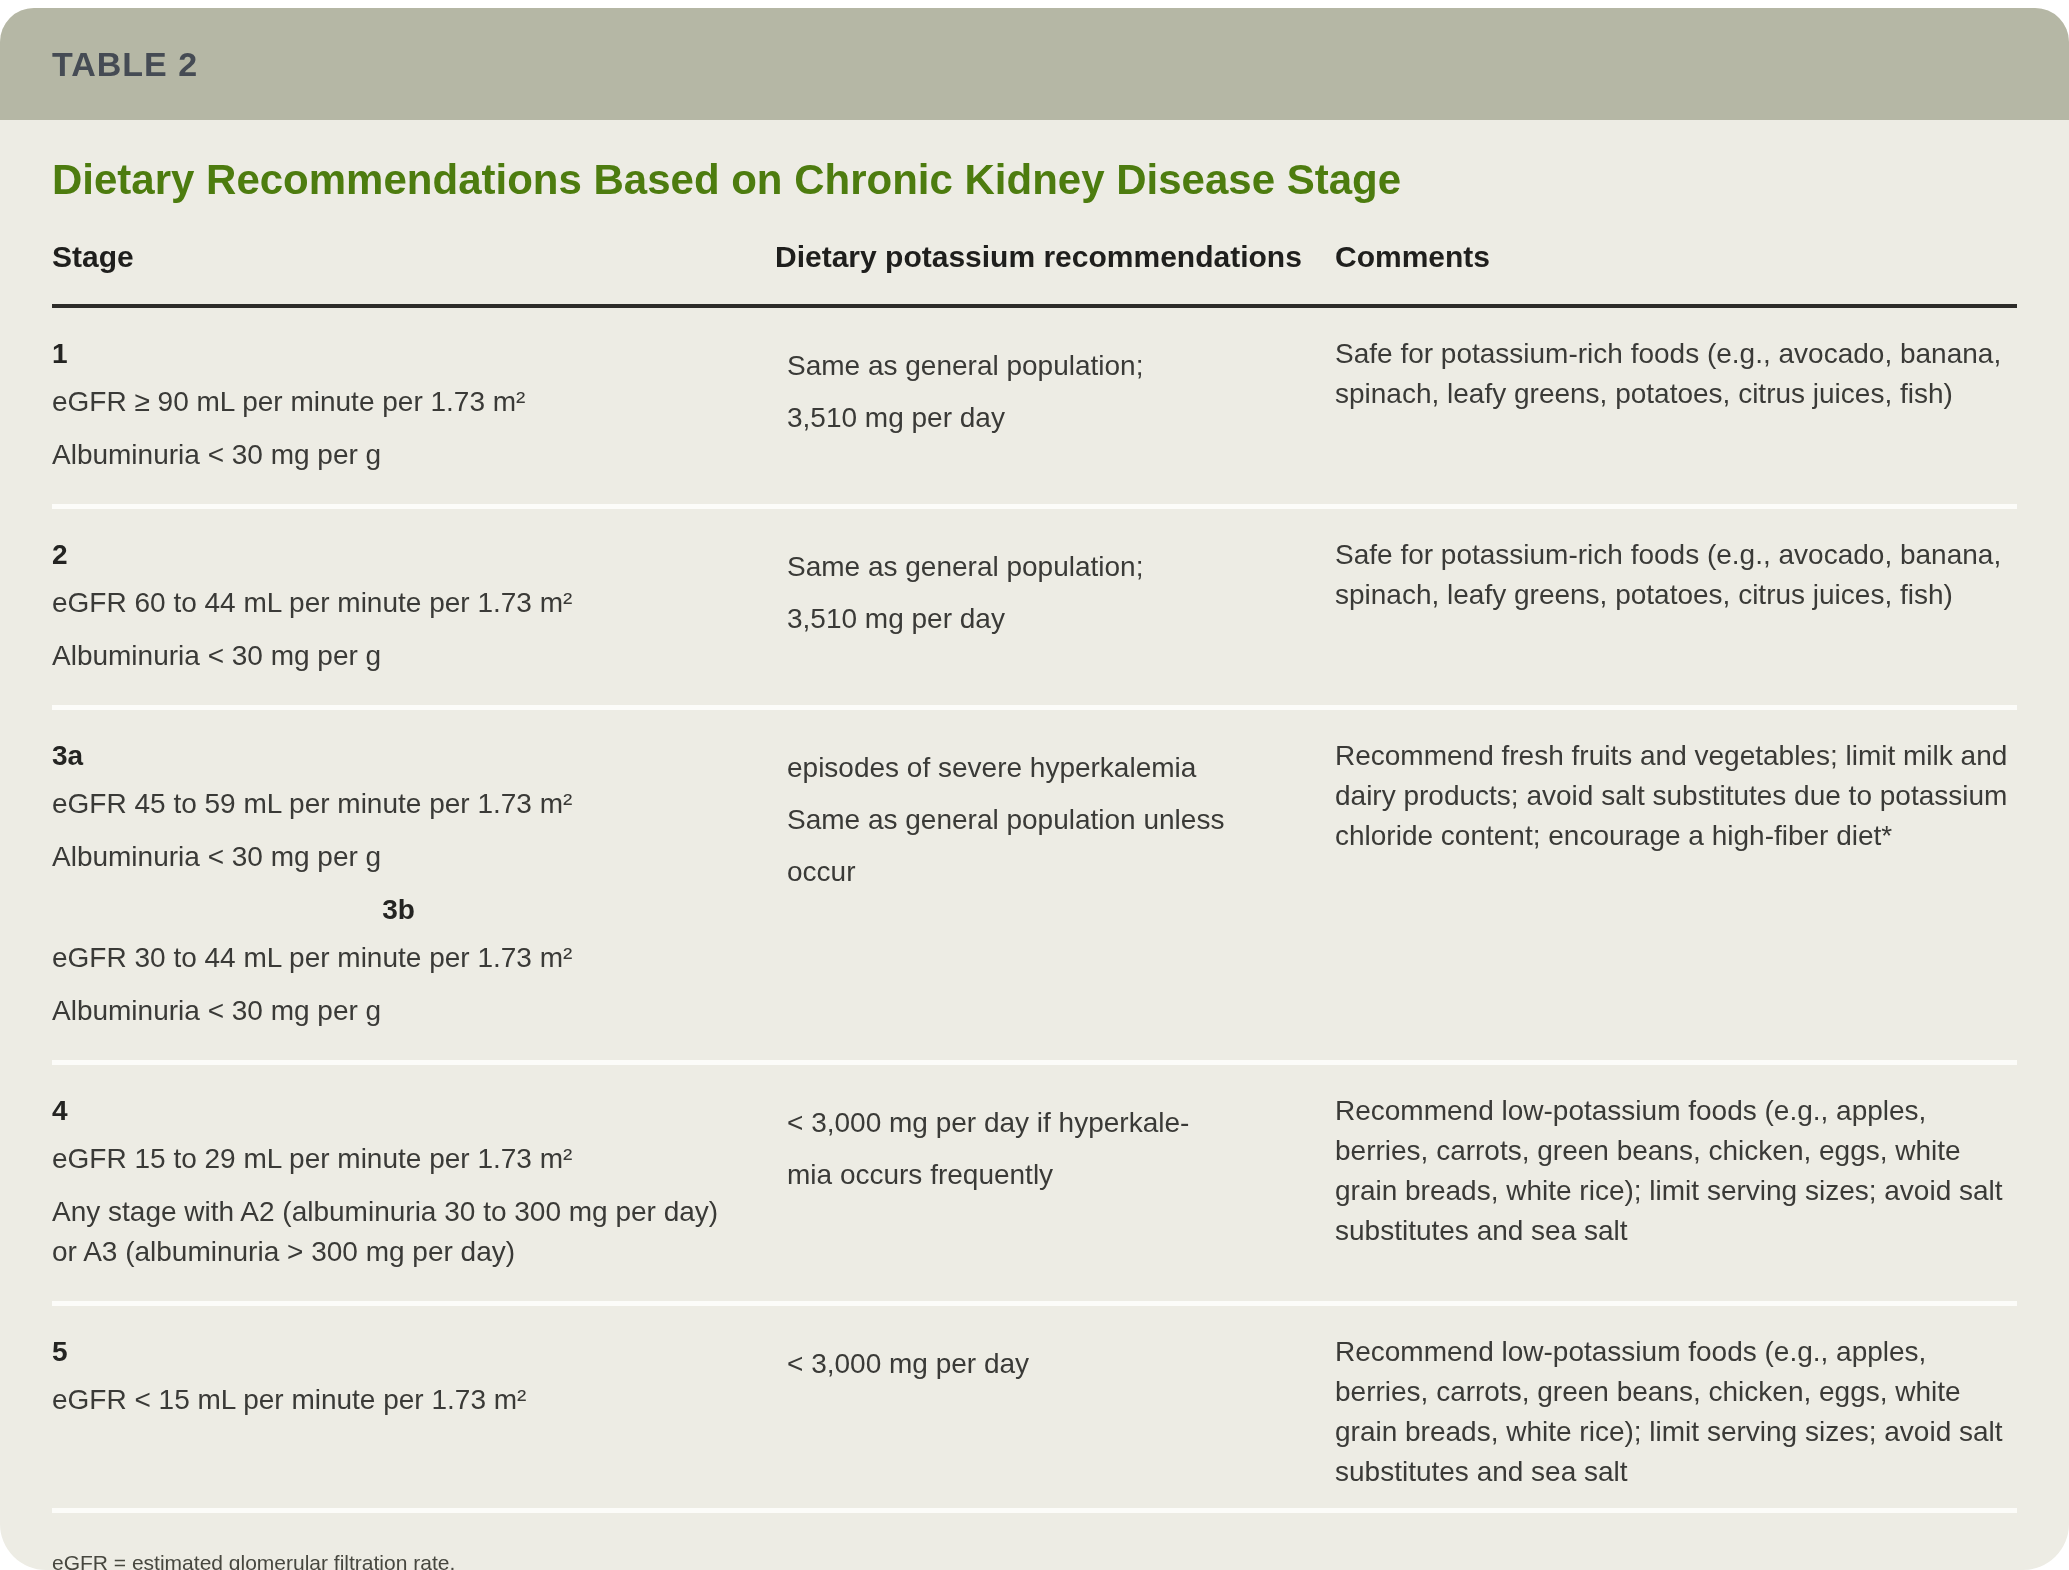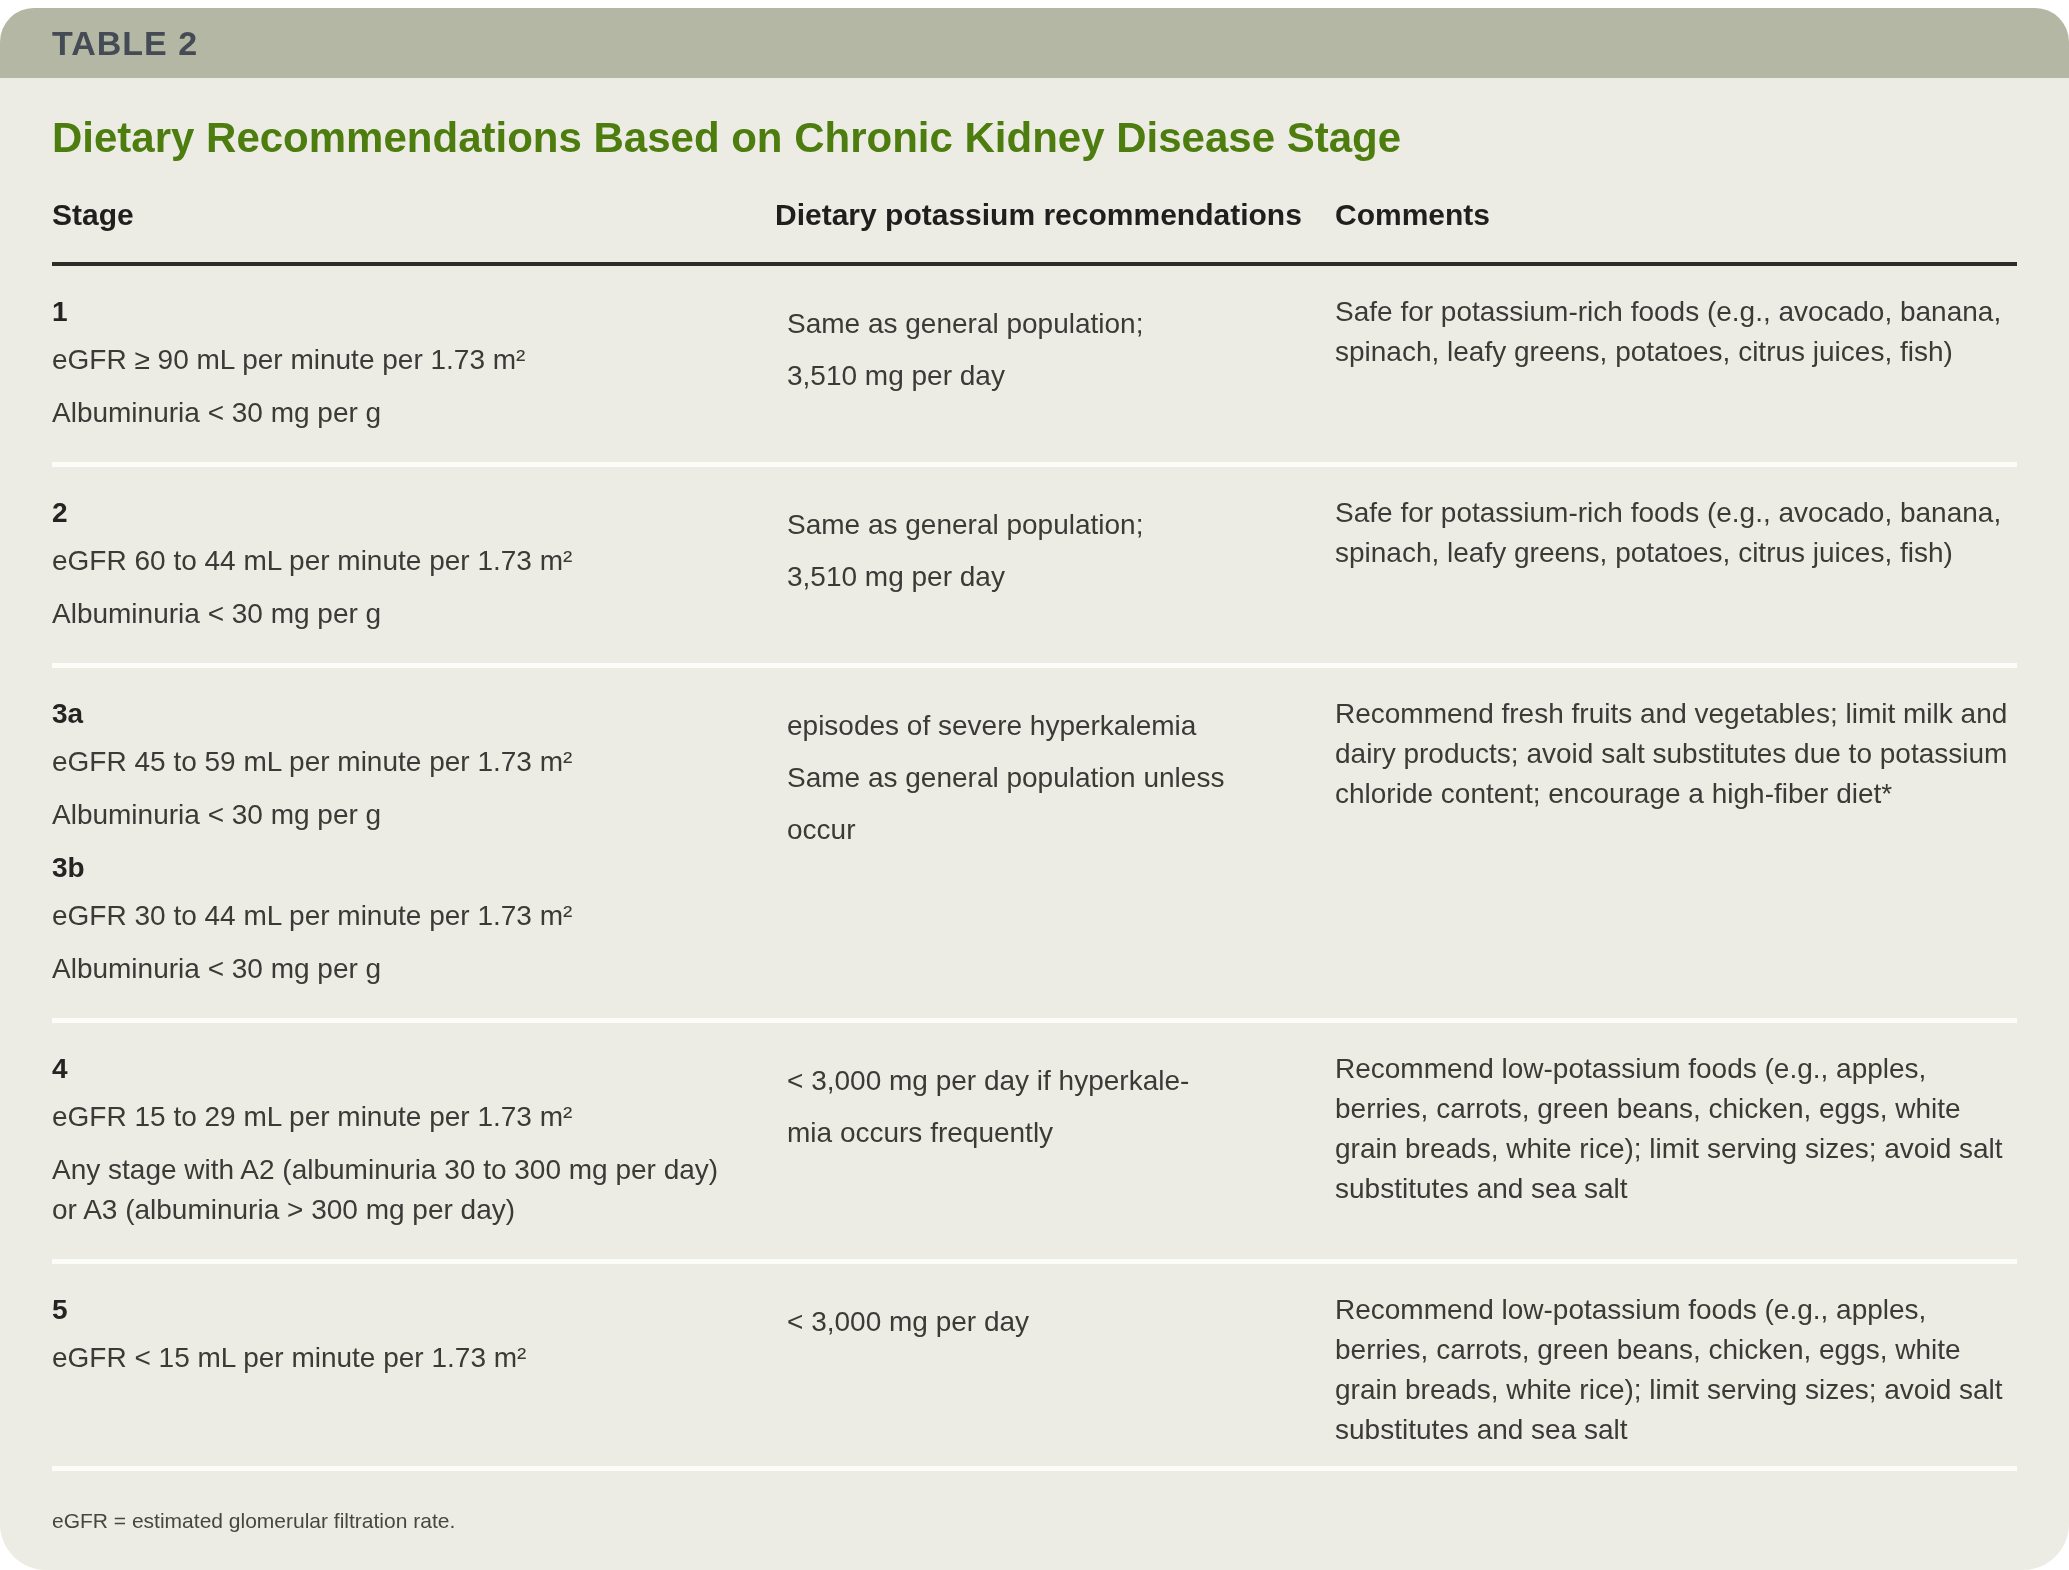--- a/index.html
+++ b/index.html
@@ -12,21 +12,21 @@
   }
   .card {
     width: 2069px;
     height: 1562px;
     margin-top: 8px;
     background: #edece4;
     border-radius: 34px 34px 46px 46px;
     overflow: hidden;
   }
   .band {
-    height: 70px;
+    height: 112px;
     background: #b5b7a5;
     display: flex;
     align-items: center;
     padding: 0 52px;
   }
   .band-label {
     font-size: 34px;
     font-weight: bold;
     letter-spacing: 1px;
     color: #454b54;
@@ -57,21 +57,21 @@
     line-height: 40px;
   }
   .cell { padding-right: 30px; }
   .cell:last-child { padding-right: 0; }
   .stage-num {
     font-weight: bold;
     margin: 0 0 8px 0;
     color: #242422;
   }
   .sline { margin: 0 0 13px 0; }
-  .stage-block + .stage-block .stage-num { margin-top: 2px; }
+  .stage-block + .stage-block .stage-num { margin-top: 2px; text-align: center; }
   .pline { margin: 12px; }
   .footnotes {
     padding: 30px 52px 0 52px;
     font-size: 21px;
     line-height: 40px;
     color: #47473f;
   }
   .fn-abbr { margin: 0 0 26px 0; }
 </style>
 </head>

